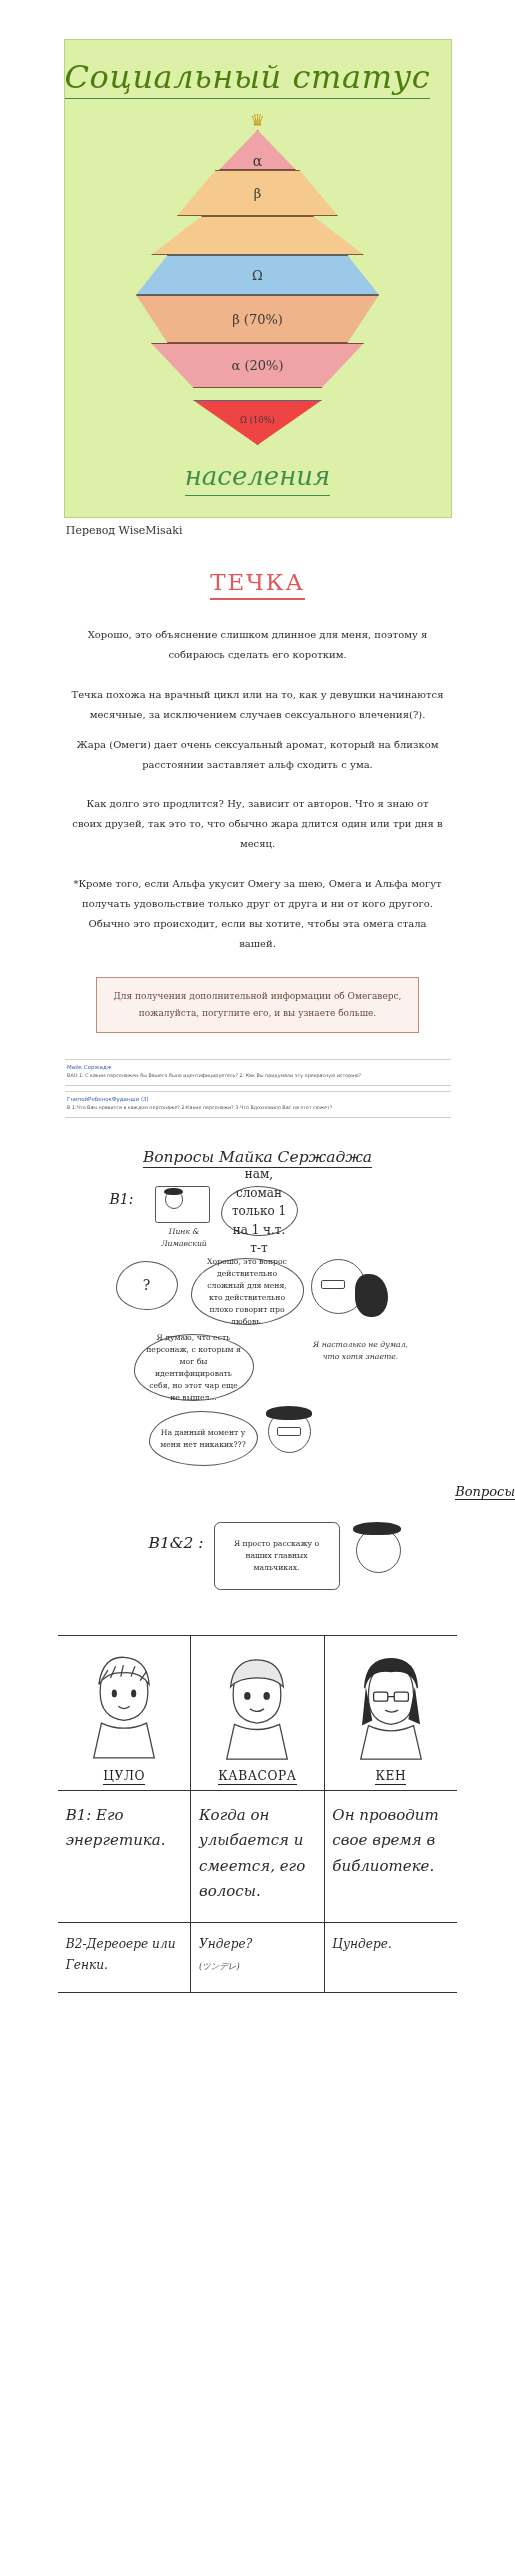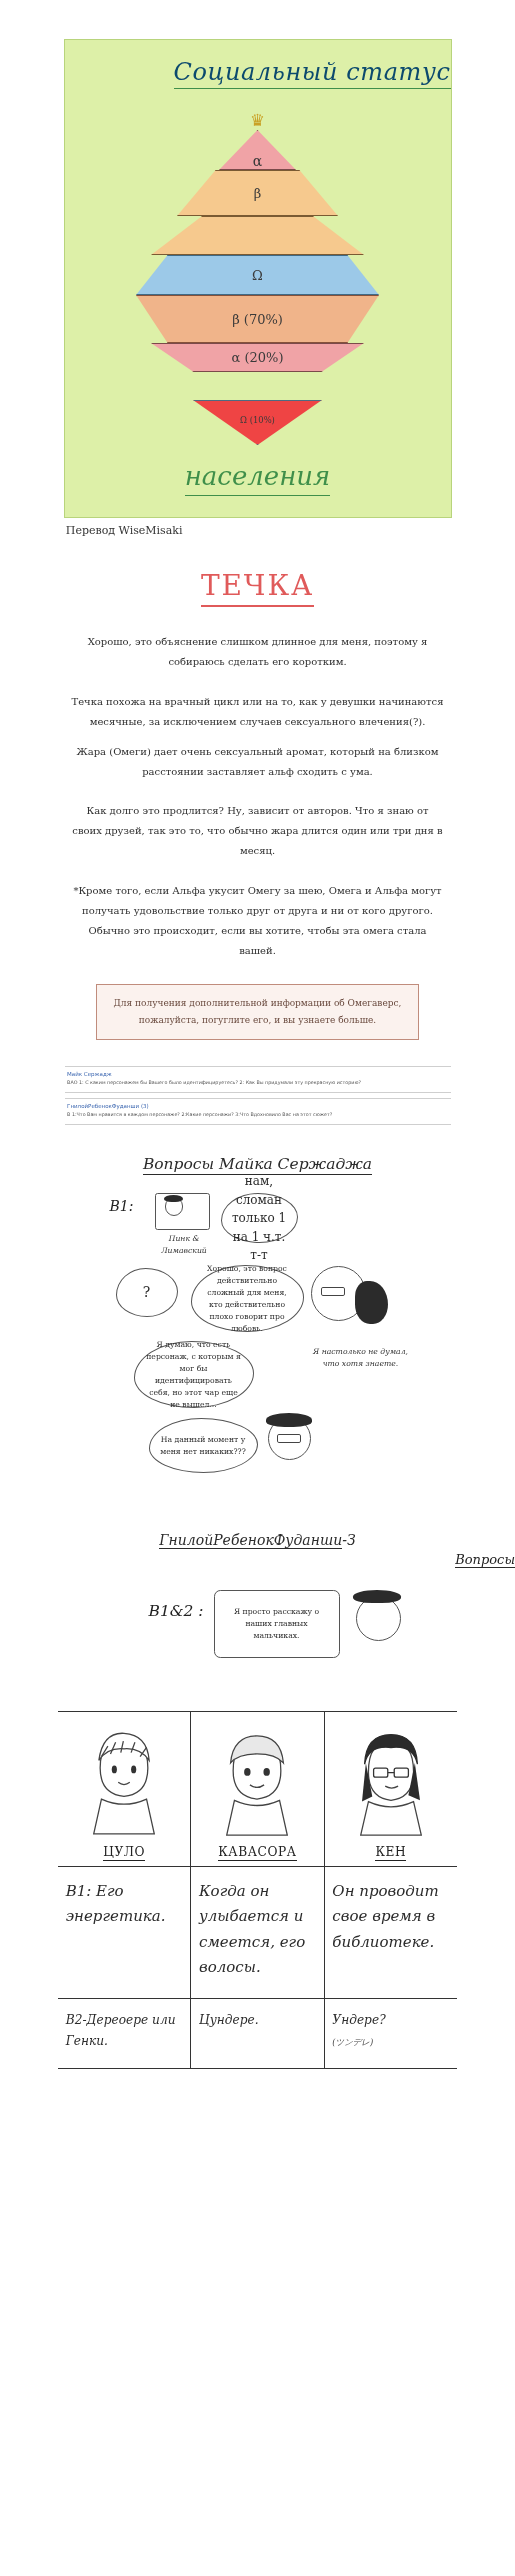--- a/index.html
+++ b/index.html
@@ -22,25 +22,25 @@
     margin:39px auto 0 auto;
     width:386px;
     height:477px;
     background:#ddf0a8;
     border:1.3px solid #b8d47c;
     position:relative;
   }
   .pyr-title{
     position:absolute;
     top:18px;left:0;right:0;
-    text-align:right;
-    font-family:"DejaVu Serif", serif;
-    font-style:italic;
-    font-size:24px;
-    color:#0c4a6e;
+    text-align:left;
+    font-family:"DejaVu Serif", serif;
+    font-style:italic;
+    font-size:32px;
+    color:#4d7c0f;
     letter-spacing:0.6px;
   }
   .pyr-title .und{
     border-bottom:1.9px solid #3f8f4a;
     padding-bottom:1.9px;
   }
   .pyr-bottom{
     position:absolute;
     bottom:26px;left:0;right:0;
     text-align:center;
@@ -87,40 +87,40 @@
   .b1{top:0;   width:77px;height:40px; background:#f0a3a6; border:1.3px solid #7a4a4a;
       clip-path:polygon(50% 0,100% 100%,0 100%); font-size:14px; align-items:flex-end;}
   .b2{top:40px; width:161px;height:46px; background:#f6c98e; border:1.3px solid #7a5a32;
       clip-path:polygon(24% 0,76% 0,100% 100%,0 100%);}
   .b3{top:86px;width:213px;height:39px; background:#f6c98e; border:1.3px solid #7a5a32;
       clip-path:polygon(24% 0,76% 0,100% 100%,0 100%); background:#f6c98e;}
   .b4{top:125px;width:243px;height:40px; background:#9cc9e8; border:1.3px solid #3f6a86;
       clip-path:polygon(13% 0,87% 0,100% 100%,0 100%);}
   .b5{top:165px;width:243px;height:48px; background:#f0b48a; border:1.3px solid #86513a;
       clip-path:polygon(0 0,100% 0,87% 100%,13% 100%);}
-  .b6{top:213px;width:213px;height:29px; background:#f0a3a6; border:1.3px solid #7a4a4a;
+  .b6{top:213px;width:213px;height:45px; background:#f0a3a6; border:1.3px solid #7a4a4a;
       clip-path:polygon(0 0,100% 0,80% 100%,20% 100%);}
   .b7{top:258px;width:129px;height:45px; background:#ef4444; border:1.3px solid #4d6b82;
       clip-path:polygon(0 0,100% 0,50% 100%);align-items:flex-start;padding-top:14px;margin-top:12px;}
 
   .translator{
     width:386px;
     margin:6.4px auto 0 auto;
     font-family:"DejaVu Serif", serif;
     font-size:11px;
     color:#333;
     padding-left:2.6px;
   }
 
   
   .heat-title{
     text-align:center;
     margin-top:32px;
     font-family:"DejaVu Serif", serif;
-    font-size:28px;
+    font-size:23px;
     color:#e05a5a;
     letter-spacing:1.9px;
   }
   .heat-title .und{
     border-bottom:2.6px solid #e05a5a;
     padding-bottom:2.6px;
   }
   .body-text{
     width:374px;
     margin:30px auto 0 auto;
@@ -268,21 +268,21 @@
   .comic2{
     position:relative;
     width:412px;
     height:116px;
     margin:9px auto 0 auto;
   }
 
   
   .chartable{
     width:399px;
-    margin:19px auto 0 auto;
+    margin:11px auto 0 auto;
     border-top:1.3px solid #333;
     border-bottom:1.3px solid #333;
     display:flex;
   }
   .charcol{
     flex:1;
     border-right:1.3px solid #333;
     box-sizing:border-box;
     padding:6.4px 5.2px 7.7px 5.2px;
     text-align:center;
@@ -424,23 +424,20 @@
 
     <div class="hand" style="left:255px;top:162px;width:108px;">Я настолько не думал, что хотя знаете.</div>
 
     <div class="bubble" style="left:97px;top:234px;width:109px;height:55px;">На данный момент у меня нет никаких???</div>
 
     <div class="head-circle" style="left:216px;top:233px;width:41px;height:41px;"></div>
     <div class="hair" style="left:214px;top:229px;width:46px;height:14px;"></div>
     <div class="glasses" style="left:225px;top:250px;"></div>
   </div>
 
-  <div class="sec2-head">
-    <span class="name">ГнилойРебенокФуданши</span><span>-З</span>
-  </div>
   <div class="sec2-sub">
     <span class="und">Вопросы</span>
   </div>
 
   <div class="comic2">
     <div class="speaker-tag" style="left:97px;top:26px;font-size:15.5px;">В1&amp;2 :</div>
     <div class="bubble rect" style="left:162px;top:14px;width:126px;height:68px;">Я просто расскажу о наших главных мальчиках.</div>
     <div class="head-circle" style="left:304px;top:19.3px;width:43px;height:43px;"></div>
     <div class="hair" style="left:301px;top:14px;width:48px;height:13px;"></div>
   </div>
@@ -503,21 +500,21 @@
     <div class="rowcell">
       <span class="b1tag">В1:</span>
       <span>Его энергетика.</span>
     </div>
     <div class="rowcell">Когда он улыбается и смеется, его волосы.</div>
     <div class="rowcell">Он проводит свое время в библиотеке.</div>
   </div>
 
   <div class="rowstrip">
     <div class="rowcell big">В2-Дереоере или Генки.</div>
-    <div class="rowcell big">Цундере.</div>
     <div class="rowcell big">
       <span>Ундере?</span><br>
       <span class="q">(ツンデレ)</span>
     </div>
+    <div class="rowcell big">Цундере.</div>
   </div>
 
 </div>
 
 
 </body></html>

